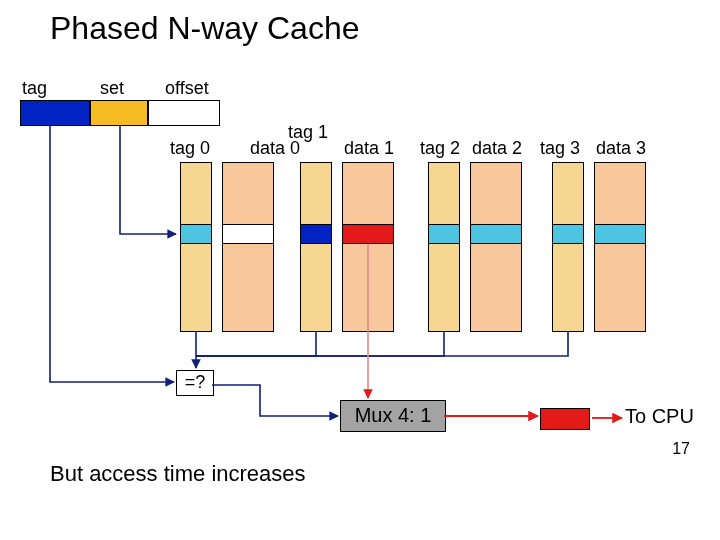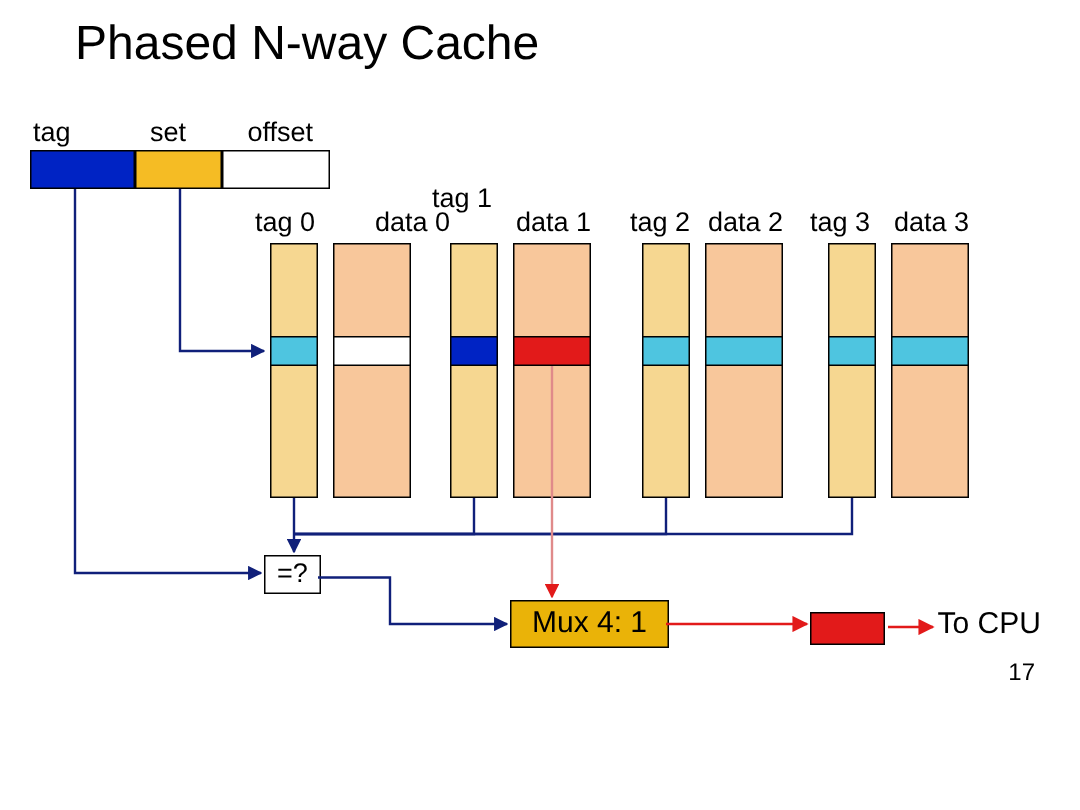--- a/index.html
+++ b/index.html
@@ -51,21 +51,21 @@
     position: absolute;
     border: 1px solid #000;
     background: #fff;
     font-size: 18px;
     text-align: center;
     line-height: 22px;
   }
   .muxbox {
     position: absolute;
     border: 1px solid #000;
-    background: #eab308;
+    background: #a3a3a3;
     font-size: 20px;
     text-align: center;
     line-height: 28px;
   }
   svg.wires { position: absolute; left:0; top:0; width:720px; height:540px; pointer-events:none; }
 </style>
 </head>
 <body>
 
 <div class="stage">
@@ -120,20 +120,21 @@
 
   <div class="muxbox" style="left:340px; top:400px; width:104px; height:30px;">
     <span>Mux 4: 1</span>
   </div>
 
   <div class="box red" style="left:540px; top:408px; width:50px; height:22px;"></div>
 
   <span class="lbl" style="left:625px; top:405px; font-size:20px;">To CPU</span>
 
   <div class="footnote">
+    <div>But access time increases</div>
   </div>
 
   <div class="slide-num">17</div>
 
   <svg class="wires">
     <defs>
       <marker id="arr" viewBox="0 0 10 10" refX="9" refY="5" markerWidth="6" markerHeight="6" orient="auto-start-reverse">
         <path d="M 0 0 L 10 5 L 0 10 z" fill="#10207A"></path>
       </marker>
       <marker id="arrR" viewBox="0 0 10 10" refX="9" refY="5" markerWidth="6" markerHeight="6" orient="auto-start-reverse">

